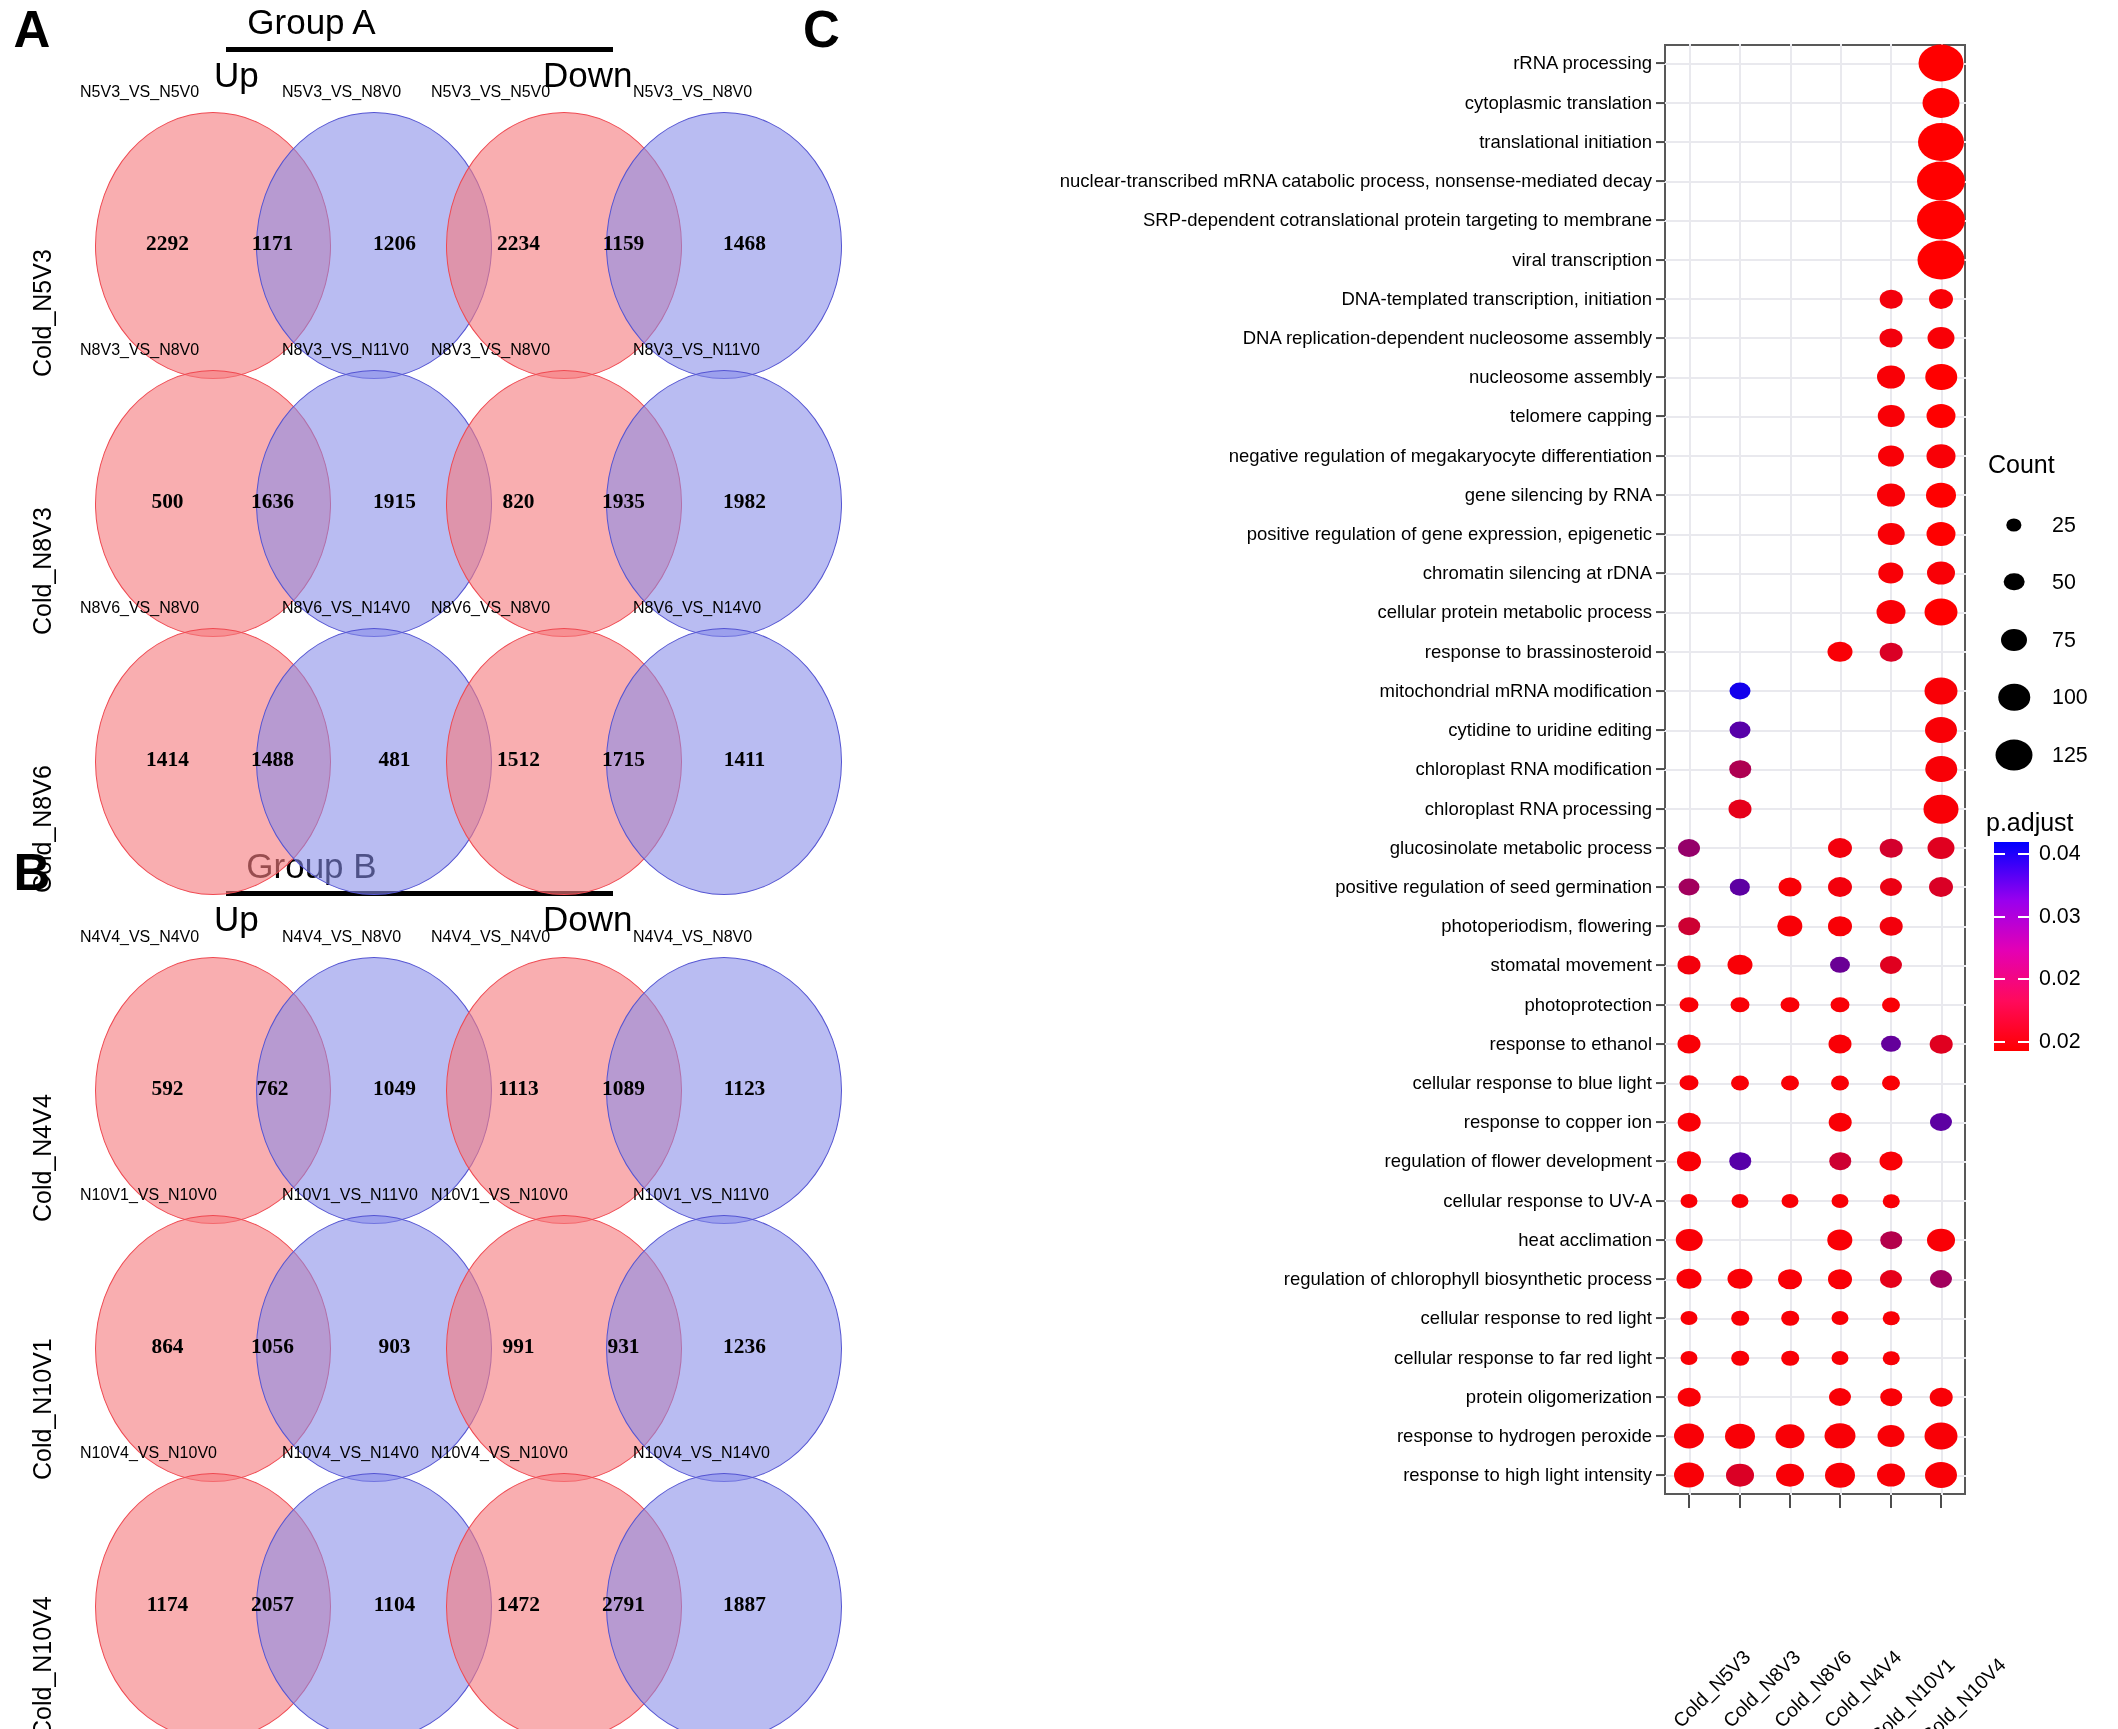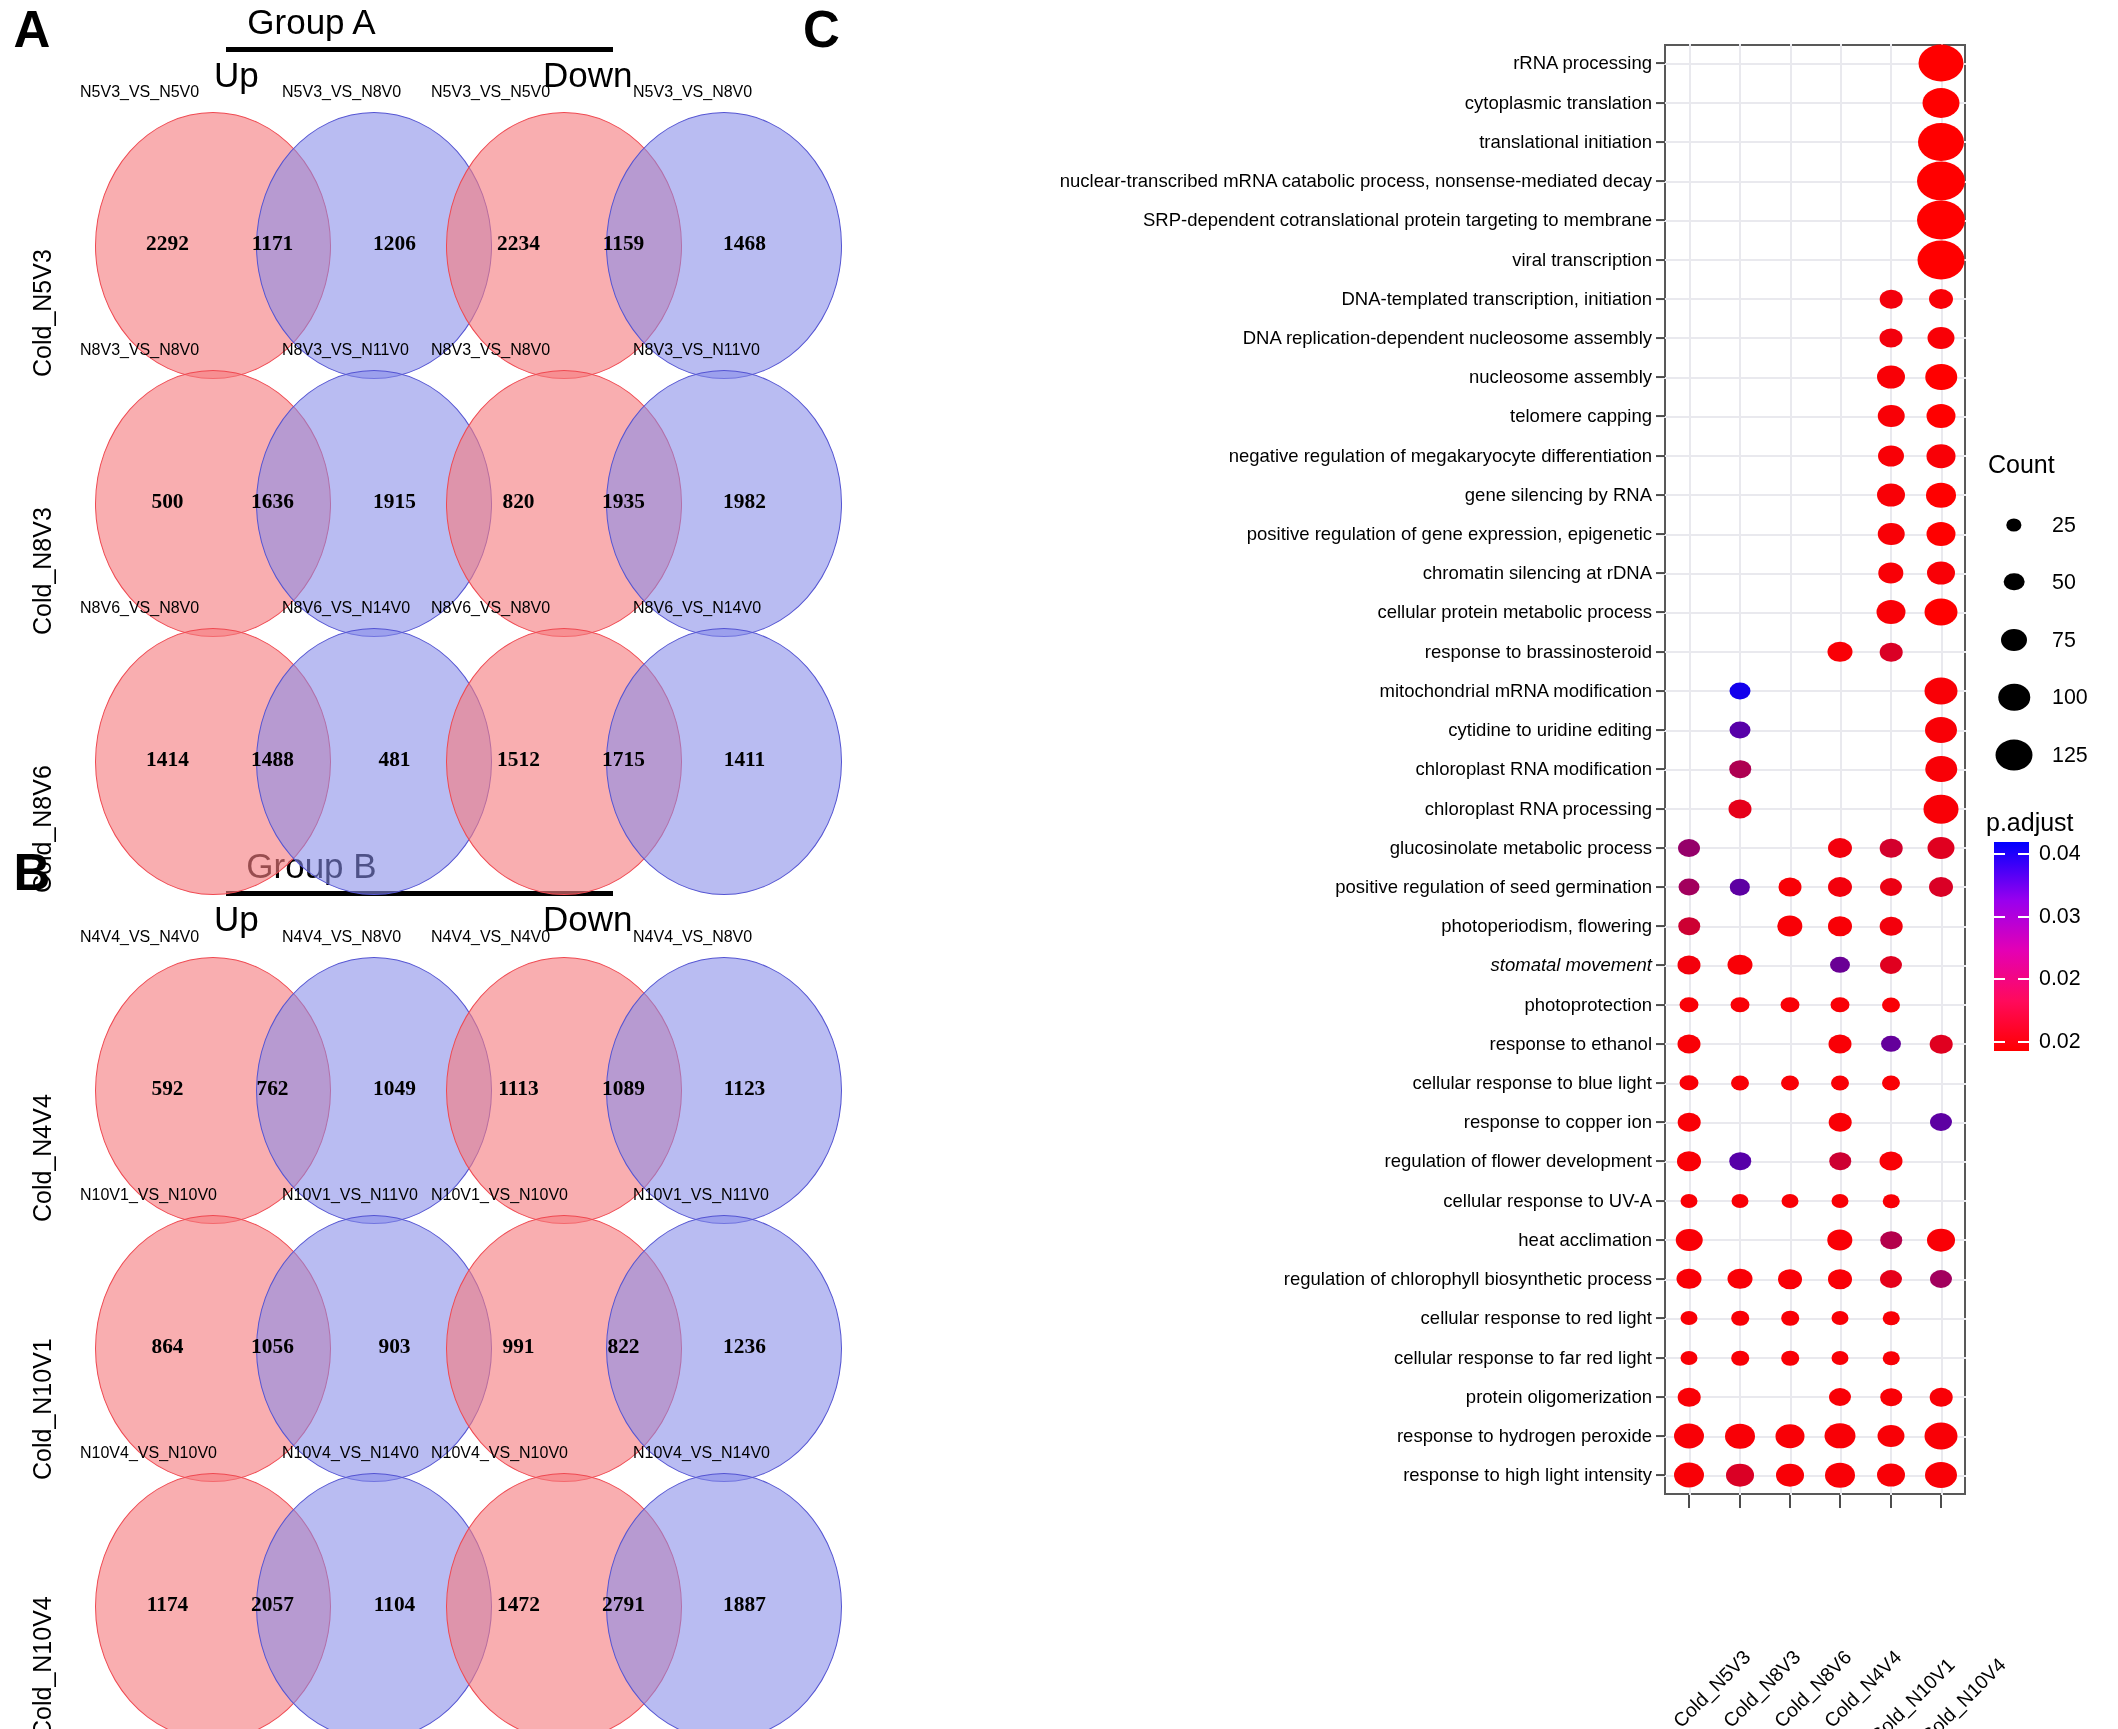--- a/index.html
+++ b/index.html
@@ -127,21 +127,21 @@
     <div class="ell red" style="left:95px;top:1215px;width:234px;height:265px;"></div>
     <div class="ell blue" style="left:256px;top:1215px;width:234px;height:265px;"></div>
     <div class="venn-num" style="left:119px;top:1334px;width:97px;">864</div>
     <div class="venn-num" style="left:224px;top:1334px;width:97px;">1056</div>
     <div class="venn-num" style="left:346px;top:1334px;width:97px;">903</div>
     <div class="venn-setlabel" style="left:431px;top:1186px;">N10V1_VS_N10V0</div>
     <div class="venn-setlabel" style="left:633px;top:1186px;">N10V1_VS_N11V0</div>
     <div class="ell red" style="left:446px;top:1215px;width:234px;height:265px;"></div>
     <div class="ell blue" style="left:606px;top:1215px;width:234px;height:265px;"></div>
     <div class="venn-num" style="left:470px;top:1334px;width:97px;">991</div>
-    <div class="venn-num" style="left:575px;top:1334px;width:97px;">822</div>
+    <div class="venn-num" style="left:575px;top:1334px;width:97px;">931</div>
     <div class="venn-num" style="left:696px;top:1334px;width:97px;">1236</div>
     <div class="row-label" style="left: 28px; top: 1738px;">Cold_N10V4</div>
     <div class="venn-setlabel" style="left:80px;top:1444px;">N10V4_VS_N10V0</div>
     <div class="venn-setlabel" style="left:282px;top:1444px;">N10V4_VS_N14V0</div>
     <div class="ell red" style="left:95px;top:1473px;width:234px;height:265px;"></div>
     <div class="ell blue" style="left:256px;top:1473px;width:234px;height:265px;"></div>
     <div class="venn-num" style="left:119px;top:1592px;width:97px;">1174</div>
     <div class="venn-num" style="left:224px;top:1592px;width:97px;">2057</div>
     <div class="venn-num" style="left:346px;top:1592px;width:97px;">1104</div>
     <div class="venn-setlabel" style="left:431px;top:1444px;">N10V4_VS_N10V0</div>
@@ -239,21 +239,21 @@
     <div class="ylab" style="right:467px;top:769px;">chloroplast RNA modification</div>
     <div class="ytick" style="left:1656px;top:769px;"></div>
     <div class="ylab" style="right:467px;top:809px;">chloroplast RNA processing</div>
     <div class="ytick" style="left:1656px;top:809px;"></div>
     <div class="ylab" style="right:467px;top:848px;">glucosinolate metabolic process</div>
     <div class="ytick" style="left:1656px;top:848px;"></div>
     <div class="ylab" style="right:467px;top:887px;">positive regulation of seed germination</div>
     <div class="ytick" style="left:1656px;top:887px;"></div>
     <div class="ylab" style="right:467px;top:926px;">photoperiodism, flowering</div>
     <div class="ytick" style="left:1656px;top:926px;"></div>
-    <div class="ylab" style="right:467px;top:965px;font-style:italic;">stomatal movement</div>
+    <div class="ylab" style="right:467px;top:965px;">stomatal movement</div>
     <div class="ytick" style="left:1656px;top:965px;"></div>
     <div class="ylab" style="right:467px;top:1005px;">photoprotection</div>
     <div class="ytick" style="left:1656px;top:1005px;"></div>
     <div class="ylab" style="right:467px;top:1044px;">response to ethanol</div>
     <div class="ytick" style="left:1656px;top:1044px;"></div>
     <div class="ylab" style="right:467px;top:1083px;">cellular response to blue light</div>
     <div class="ytick" style="left:1656px;top:1083px;"></div>
     <div class="ylab" style="right:467px;top:1122px;">response to copper ion</div>
     <div class="ytick" style="left:1656px;top:1122px;"></div>
     <div class="ylab" style="right:467px;top:1161px;">regulation of flower development</div>

